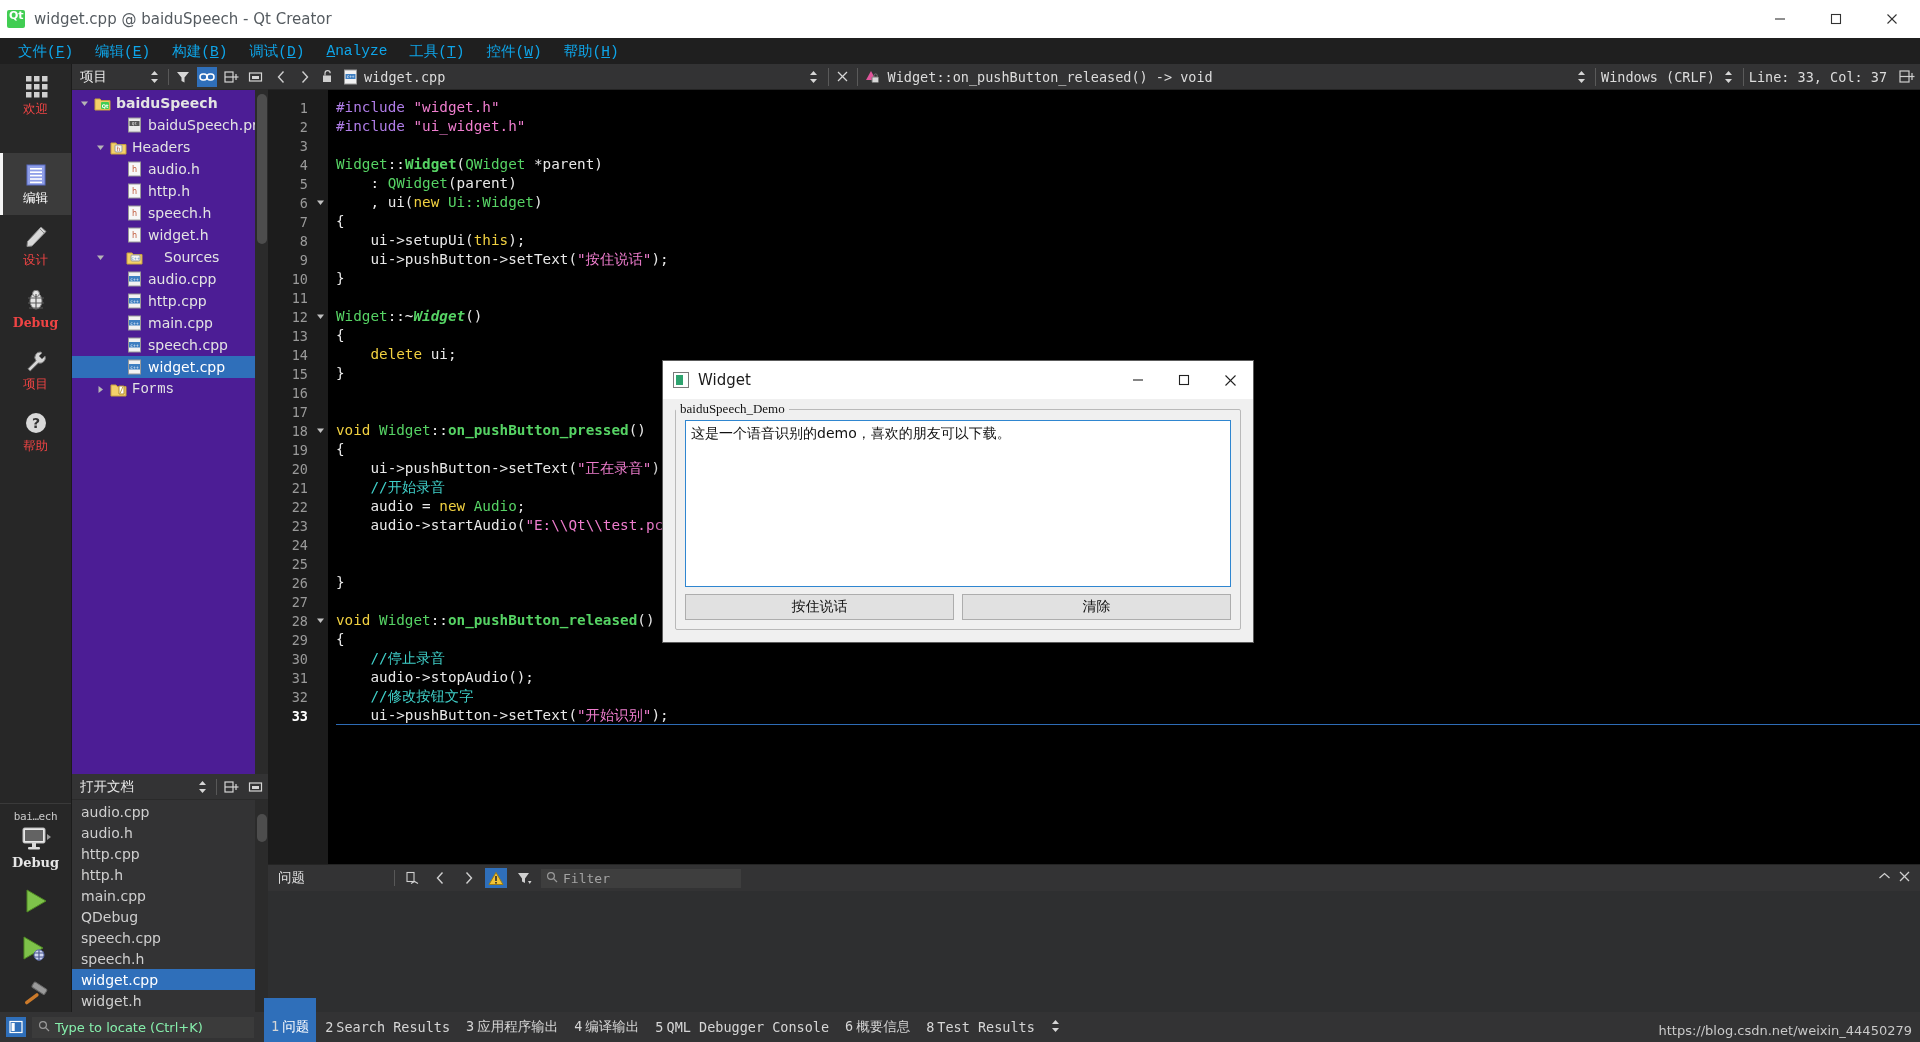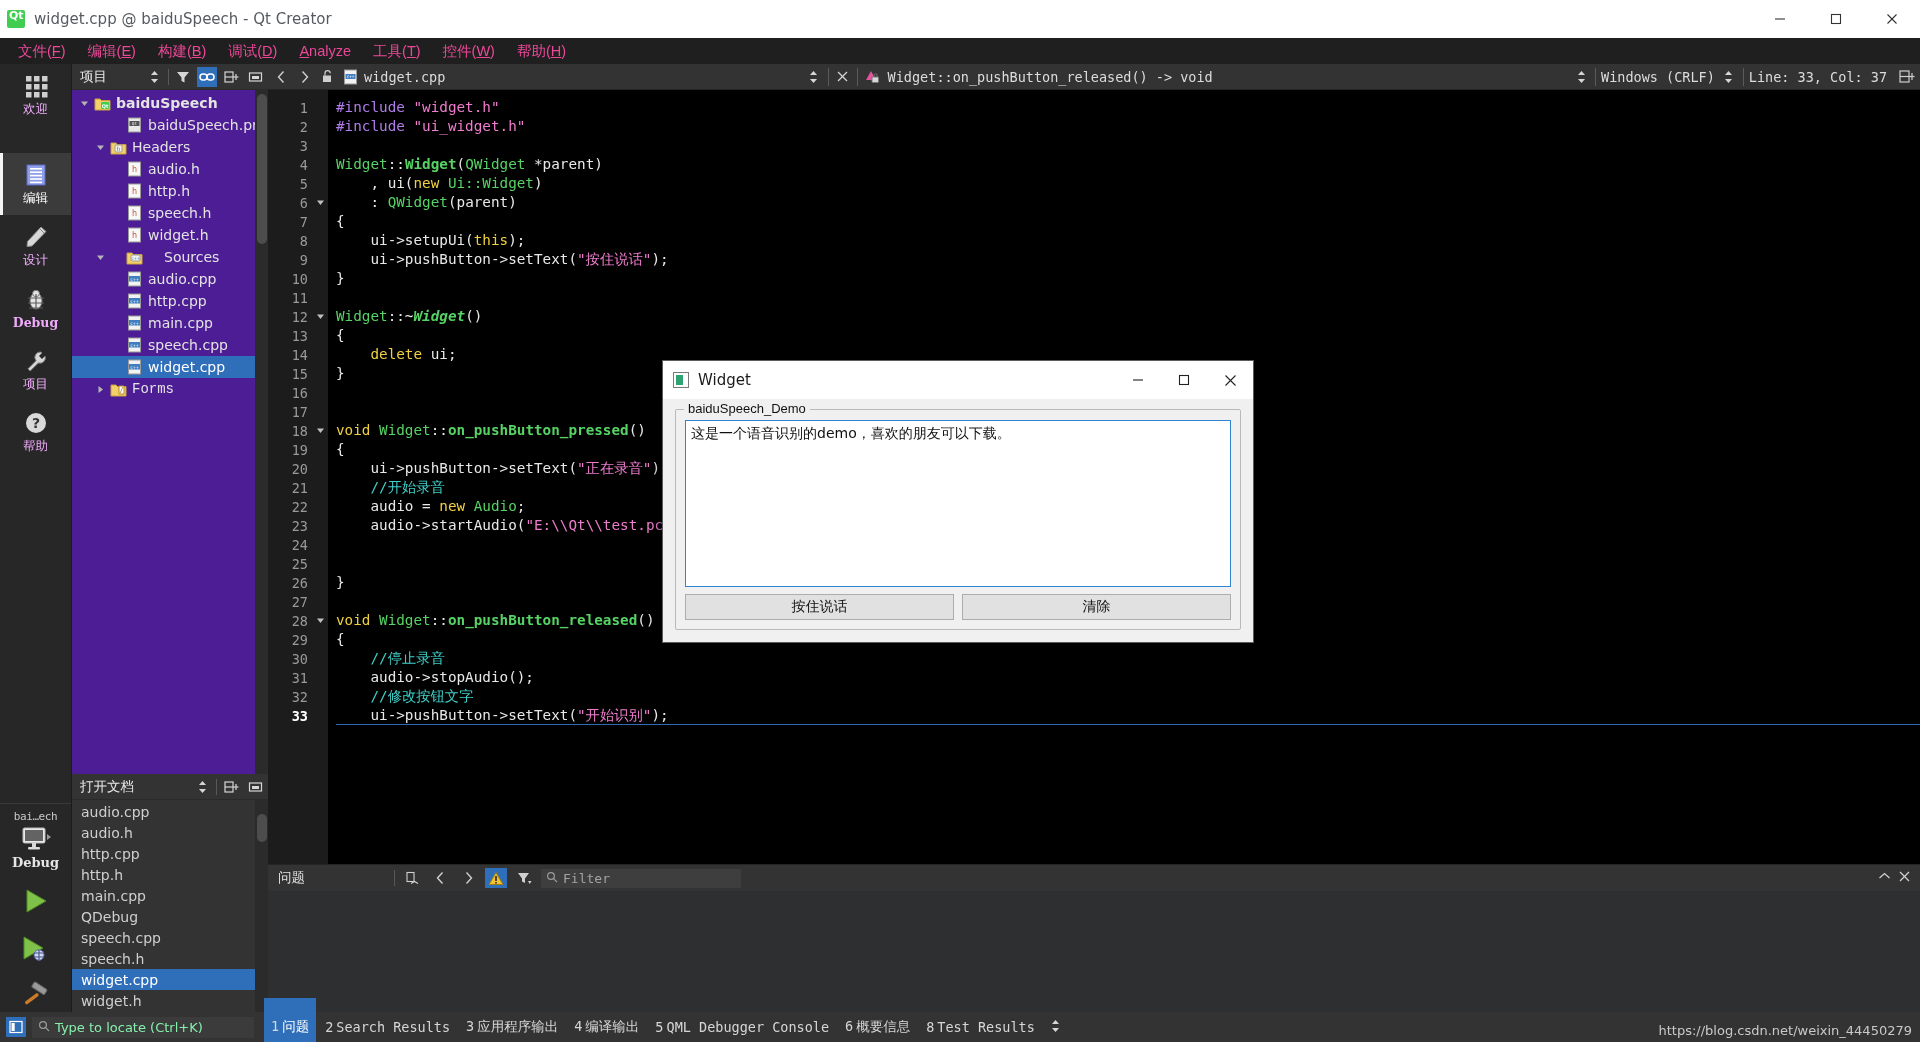--- a/index.html
+++ b/index.html
@@ -30,36 +30,36 @@
   .wc { width: 56px; height: 38px; display: flex; align-items: center; justify-content: center;
         color: #5a5a5a; font-size: 15px; }
   .wc svg { display: block; }
 
   
   .menubar {
     height: 26px; flex: 0 0 26px; background: #1f1f1f; display: flex; align-items: center;
     padding-left: 8px; gap: 2px;
   }
   .menu-item {
-    font-size: 14.5px; color: #ec4899; padding: 3px 10px; white-space: nowrap;
-    font-family: Liberation Sans, sans-serif;
+    font-size: 14.5px; color: #0ea5e9; padding: 3px 10px; white-space: nowrap;
+    font-family: Liberation Mono, monospace;
   }
   .menu-item u { text-decoration: underline; }
 
   
   .body { flex: 1 1 auto; display: flex; min-height: 0; }
 
   
   .modebar {
     width: 72px; flex: 0 0 72px; background: #272727; display: flex; flex-direction: column;
     border-right: 1px solid #1b1b1b;
   }
   .mode {
     height: 62px; display: flex; flex-direction: column; align-items: center; justify-content: center;
-    color: #f0abfc; font-size: 12.5px; gap: 2px; position: relative;
+    color: #ef4444; font-size: 12.5px; gap: 2px; position: relative;
   }
   .mode.active { background: #3b3b3b; color: #ffffff; margin-top: 27px; }
   .mode.active::before {
     content: ""; position: absolute; left: 0; top: 0; bottom: 0; width: 3px; background: #f5f5f5;
   }
   .mode .glyph { height: 26px; display: flex; align-items: center; justify-content: center; }
   .mode .lbl { font-family: "DejaVu Sans", sans-serif; font-size: 12.5px; }
   .modefill { flex: 1 1 auto; }
   .kitsel {
     border-top: 1px solid #3a3a3a; padding-top: 6px;
@@ -179,22 +179,22 @@
   .dlg-ico::after { content:""; position:absolute; left:2px; top:2px; width:7px; height:10px; background:#2fa36f; }
   .dlg-name { font-size: 15px; color: #1b1b1b; font-family: "DejaVu Sans", sans-serif; }
   .dlg-wc { margin-left: auto; display: flex; }
   .dlg-wc .b { width: 46px; height: 38px; display: flex; align-items: center; justify-content: center; color: #222; }
   .dlg-body { flex: 1 1 auto; padding: 10px 12px 12px 12px; display: flex; flex-direction: column; }
   .groupbox {
     flex: 1 1 auto; border: 1px solid #b9b9b9; border-radius: 2px;
     padding: 10px 9px 9px 9px; position: relative; display: flex; flex-direction: column;
   }
   .gb-legend {
-    position: absolute; top: -9px; left: 8px; background: #f0f0f0; padding: 0 4px;
-    font-size: 13px; color: #111; font-family: Liberation Sans, sans-serif;
+    position: absolute; top: -9px; left: 0; background: #f0f0f0; padding: 0 4px;
+    font-size: 13px; color: #111; font-family: Liberation Serif, serif;
   }
   .textedit {
     flex: 1 1 auto; background: #ffffff; border: 1px solid #2f86d0; padding: 4px 5px;
     font-size: 14px; color: #111; font-family: "DejaVu Sans", sans-serif;
   }
   .dlg-buttons { display: flex; gap: 8px; margin-top: 7px; }
   .dlg-btn {
     flex: 1 1 0; height: 26px; background: #e1e1e1; border: 1px solid #adadad;
     display: flex; align-items: center; justify-content: center;
     font-size: 14px; color: #111; font-family: "DejaVu Sans", sans-serif;
@@ -788,22 +788,22 @@
             <div class="fline"></div>
             <div class="fline"></div>
             <div class="fline"></div>
             <div class="fline"></div>
           </div>
         <div class="code" id="codetext">
             <div class="cline"><span class="k-pre">#include </span><span class="k-str">"widget.h"</span></div>
             <div class="cline"><span class="k-pre">#include </span><span class="k-str">"ui_widget.h"</span></div>
             <div class="cline">&nbsp;</div>
             <div class="cline"><span class="k-type">Widget</span><span class="k-plain">::</span><span class="k-fn">Widget</span><span class="k-plain">(</span><span class="k-type">QWidget</span><span class="k-plain"> *parent)</span></div>
+            <div class="cline"><span class="k-plain">    : </span><span class="k-type">QWidget</span><span class="k-plain">(parent)</span></div>
             <div class="cline"><span class="k-plain">    , ui(</span><span class="k-kw">new</span><span class="k-plain"> </span><span class="k-type">Ui::Widget</span><span class="k-plain">)</span></div>
-            <div class="cline"><span class="k-plain">    : </span><span class="k-type">QWidget</span><span class="k-plain">(parent)</span></div>
             <div class="cline"><span class="k-plain">{</span></div>
             <div class="cline"><span class="k-plain">    ui-&gt;setupUi(</span><span class="k-kw">this</span><span class="k-plain">);</span></div>
             <div class="cline"><span class="k-plain">    ui-&gt;pushButton-&gt;setText(</span><span class="k-str">"按住说话"</span><span class="k-plain">);</span></div>
             <div class="cline"><span class="k-plain">}</span></div>
             <div class="cline">&nbsp;</div>
             <div class="cline"><span class="k-type">Widget</span><span class="k-plain">::~</span><span class="k-it">Widget</span><span class="k-plain">()</span></div>
             <div class="cline"><span class="k-plain">{</span></div>
             <div class="cline"><span class="k-plain">    </span><span class="k-kw">delete</span><span class="k-plain"> ui;</span></div>
             <div class="cline"><span class="k-plain">}</span></div>
             <div class="cline">&nbsp;</div>

